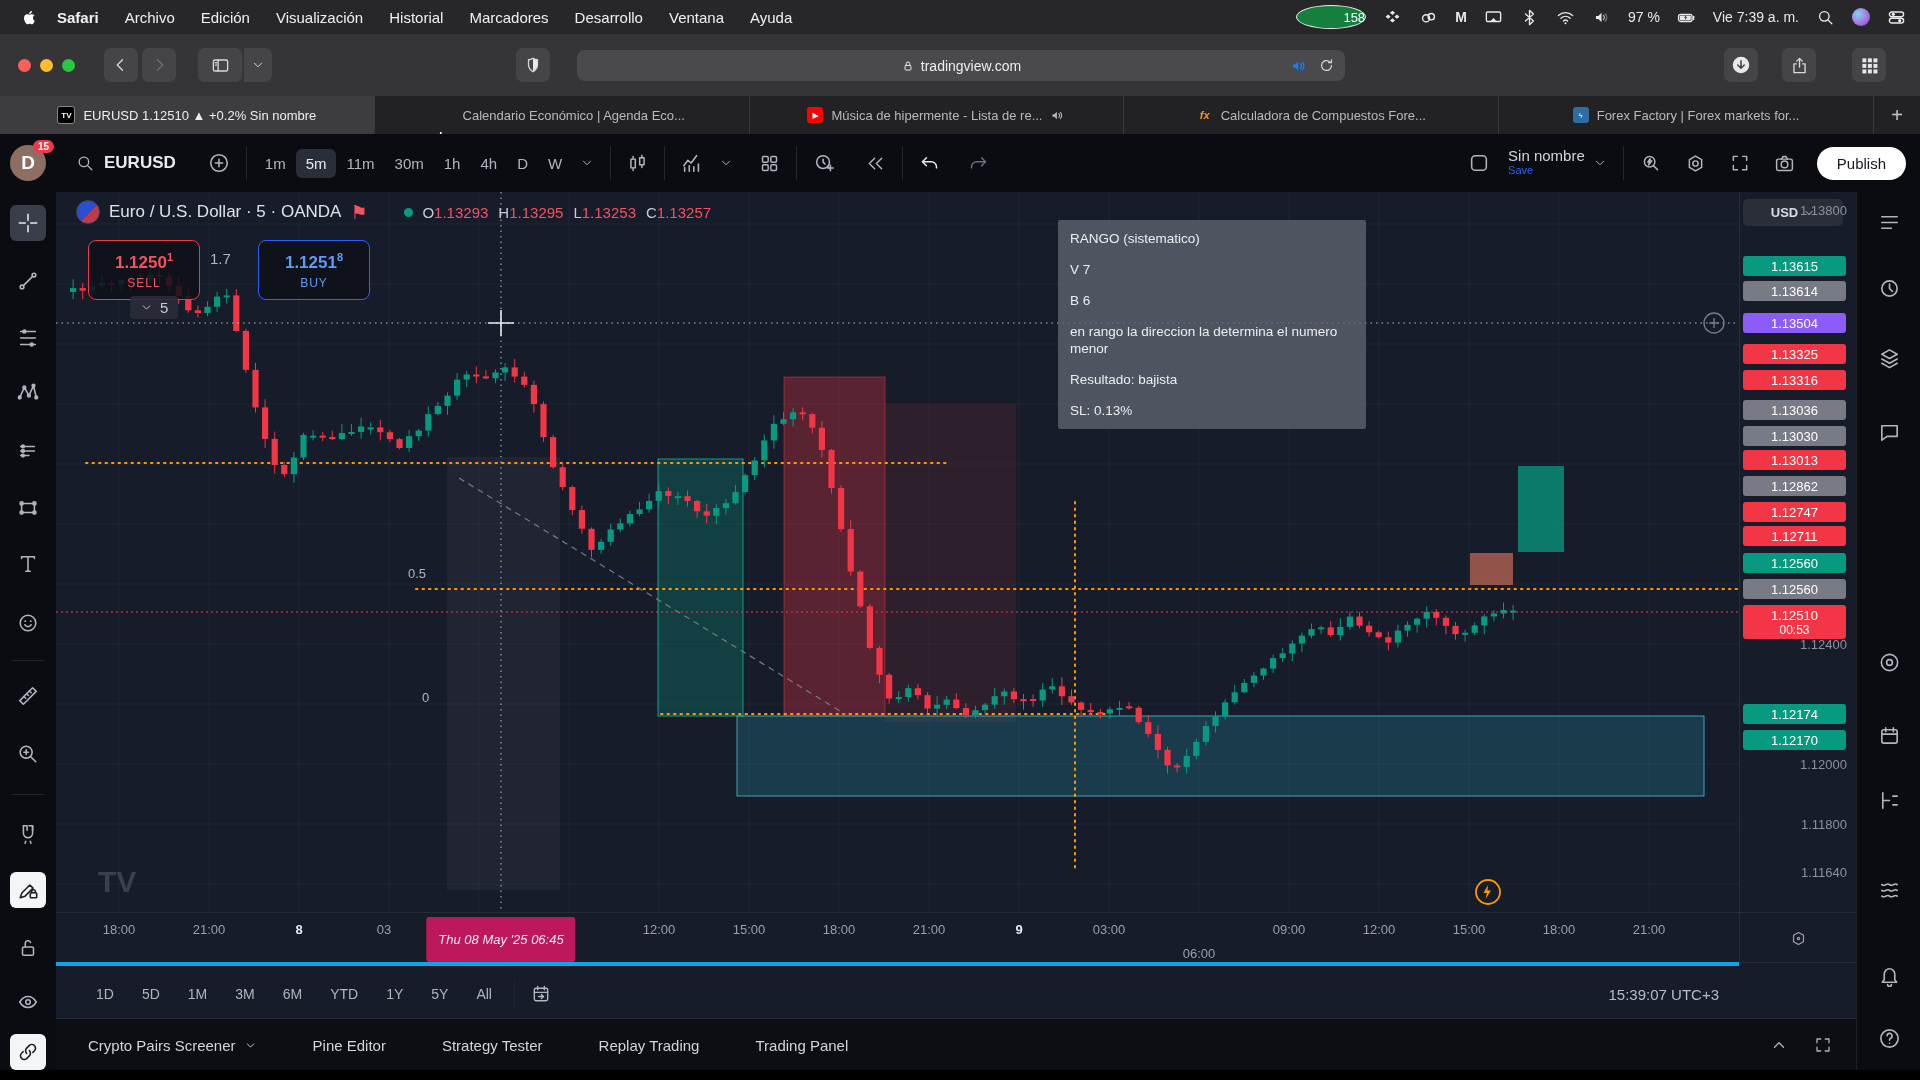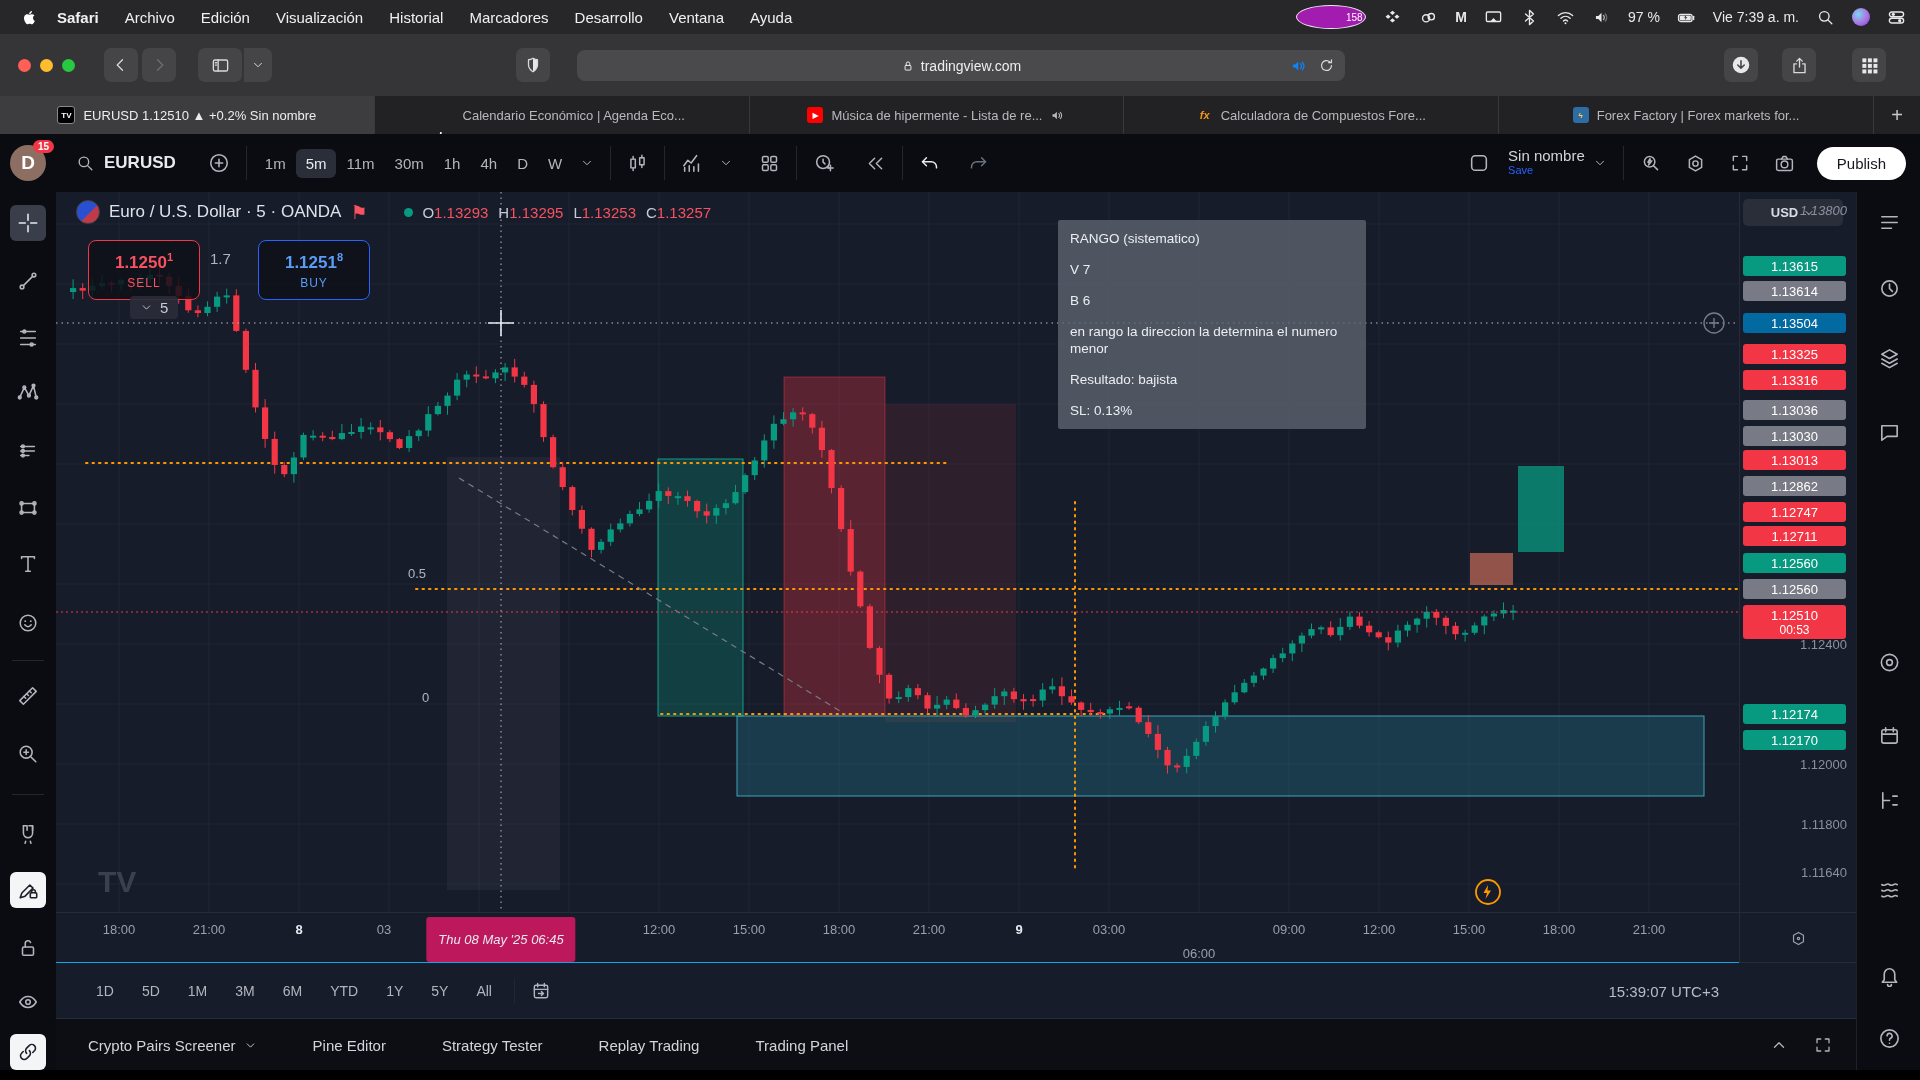--- a/index.html
+++ b/index.html
@@ -5,21 +5,21 @@
   html,body{margin:0;padding:0;background:#000;font-family:"Liberation Sans","DejaVu Sans",sans-serif;}
   #stage{position:relative;width:1920px;height:1080px;overflow:hidden;background:#171c2a;}
   .abs{position:absolute;}
   svg.ic{stroke:currentColor;fill:none;stroke-width:1.7;stroke-linecap:round;stroke-linejoin:round;display:block;}
   
   #menubar{left:0;top:0;width:1920px;height:34px;background:#27272a;display:flex;align-items:center;color:#f0f0f2;font-size:15px;border-bottom:1px solid #0c0c0c;}
   #menubar .mitem{margin:0 13px;white-space:nowrap;}
   #menubar .mitem.bold{font-weight:bold;margin-left:18px;}
   #apple-logo{margin-left:22px;color:#fff;}
   #status{margin-left:auto;display:flex;align-items:center;gap:17px;margin-right:14px;color:#e9e9eb;font-size:14px;}
-  .badge158{width:22px;height:22px;border-radius:50%;background:#a21caf;border:1.5px solid #e9e9eb;color:#fff;font-size:10px;display:flex;align-items:center;justify-content:center;padding-left:46px;}
+  .badge158{width:22px;height:22px;border-radius:50%;background:#15803d;border:1.5px solid #e9e9eb;color:#fff;font-size:13px;display:flex;align-items:center;justify-content:center;padding-left:46px;}
   .siri-orb{width:18px;height:18px;border-radius:50%;background:radial-gradient(circle at 35% 35%,#7ad7f0,#b06ae0 60%,#3b4ce0);}
   
   #sftoolbar{left:0;top:34px;width:1920px;height:62px;background:#353538;border-bottom:1px solid #1d1d1f;}
   .tl{width:13px;height:13px;border-radius:50%;top:25px;}
   .navbtn{top:14px;width:34px;height:34px;border-radius:7px;background:#454548;display:flex;align-items:center;justify-content:center;color:#d9d9db;}
   .navbtn.dim{color:#6f6f72;}
   #urlbar{left:577px;top:16px;width:768px;height:31px;background:#4a4a4d;border-radius:8px;display:flex;align-items:center;justify-content:center;color:#ededef;font-size:14px;gap:6px;}
   #urlbar .right-ic{position:absolute;right:10px;display:flex;gap:10px;align-items:center;}
   
   #tabbar{left:0;top:96px;width:1920px;height:38px;background:#222225;display:flex;align-items:stretch;}
@@ -47,21 +47,21 @@
   #plotwrap{left:56px;top:192px;width:1683px;height:720px;background:#171c2a;}
   #priceaxis{left:1739px;top:192px;width:117px;height:720px;background:#171c2a;border-left:1px solid #262b38;color:#8b90a0;font-size:13px;}
   .ptick{position:absolute;right:10px;transform:translateY(-50%);}
   .plabel{position:absolute;left:3px;width:103px;border-radius:3px;color:#fff;text-align:center;padding:2.5px 0;font-size:13px;transform:translateY(-50%);}
   #usdpill{position:absolute;left:3px;top:7px;width:100px;height:27px;background:#2a2e39;border-radius:5px;color:#d8dbe3;font-size:13px;font-weight:bold;display:flex;align-items:center;justify-content:center;gap:5px;}
   #timeaxis{left:56px;top:912px;width:1683px;height:50px;background:#171c2a;border-top:1px solid #262b38;color:#9b9fae;font-size:13px;}
   .ttick{position:absolute;top:9px;transform:translateX(-50%);}
   .ttick.bold{color:#e6e9f0;font-weight:bold;}
   #crosstime{position:absolute;top:4px;transform:translateX(-50%);background:#be185d;color:#e8eaf0;padding:15px 12px;border-radius:3px;white-space:nowrap;font-style:italic;}
   #axiscorner{left:1739px;top:912px;width:117px;height:50px;background:#171c2a;border-top:1px solid #262b38;border-left:1px solid #262b38;display:flex;align-items:center;justify-content:center;color:#9b9fae;}
-  #rangebar{left:56px;top:962px;width:1683px;height:56px;background:#171c2a;border-top:1px solid #0ea5e9;display:flex;align-items:center;color:#b2b5be;font-size:14px;}
+  #rangebar{left:56px;top:962px;width:1683px;height:56px;background:#171c2a;border-top:4px solid #0ea5e9;display:flex;align-items:center;color:#b2b5be;font-size:14px;}
   .rbtn{padding:6px 11px;margin:0 3px;}
   #clockutc{margin-left:auto;margin-right:20px;color:#b8bcc8;font-size:15px;}
   #railstrip{left:1739px;top:962px;width:117px;height:56px;background:#171c2a;border-top:1px solid #262b38;}
   #rightrail{left:1856px;top:192px;width:64px;height:888px;background:#0b0c11;border-left:1px solid #1d212b;color:#b2b5be;}
   .rtool{position:absolute;left:14px;width:36px;height:36px;display:flex;align-items:center;justify-content:center;}
   #bottompanel{left:56px;top:1018px;width:1800px;height:52px;background:#0d0e13;border-top:1px solid #262b38;display:flex;align-items:center;color:#d1d4dc;font-size:15px;}
   .bptab{margin:0 28px;white-space:nowrap;display:flex;align-items:center;gap:8px;}
   #bpright{margin-left:auto;display:flex;gap:26px;margin-right:24px;color:#b2b5be;}
   #bottomstrip{left:0;top:1070px;width:1920px;height:10px;background:#000;}
   
@@ -892,24 +892,24 @@
       </div>
   </div>
 
   <div id="priceaxis" class="abs">
     <div id="usdpill">
       <span>USD</span>
       <svg class="ic" width="12" height="12" viewBox="0 0 24 24">
           <path d="M6 9l6 6 6-6"></path>
         </svg>
     </div>
-  <div class="ptick" style="top: 18px; font-style: italic;">1.13800</div>
+  <div class="ptick" style="top: 18px;">1.13800</div>
       <div class="plabel" style="background: rgb(8, 153, 129); top: 74px;">1.13615</div>
       <div class="plabel" style="background: rgb(120, 123, 134); top: 99px;">1.13614</div>
-      <div class="plabel" style="background: #0369a1; top: 131px;">1.13504</div>
+      <div class="plabel" style="background: #8b5cf6; top: 131px;">1.13504</div>
       <div class="plabel" style="background: rgb(242, 54, 69); top: 162px;">1.13325</div>
       <div class="plabel" style="background: rgb(242, 54, 69); top: 188px;">1.13316</div>
       <div class="plabel" style="background: rgb(120, 123, 134); top: 218px;">1.13036</div>
       <div class="plabel" style="background: rgb(120, 123, 134); top: 244px;">1.13030</div>
       <div class="plabel" style="background: rgb(242, 54, 69); top: 268px;">1.13013</div>
       <div class="plabel" style="background: rgb(120, 123, 134); top: 294px;">1.12862</div>
       <div class="plabel" style="background: rgb(242, 54, 69); top: 320px;">1.12747</div>
       <div class="plabel" style="background: rgb(242, 54, 69); top: 344px;">1.12711</div>
       <div class="plabel" style="background: rgb(8, 153, 129); top: 371px;">1.12560</div>
       <div class="plabel" style="background: rgb(120, 123, 134); top: 397px;">1.12560</div>

